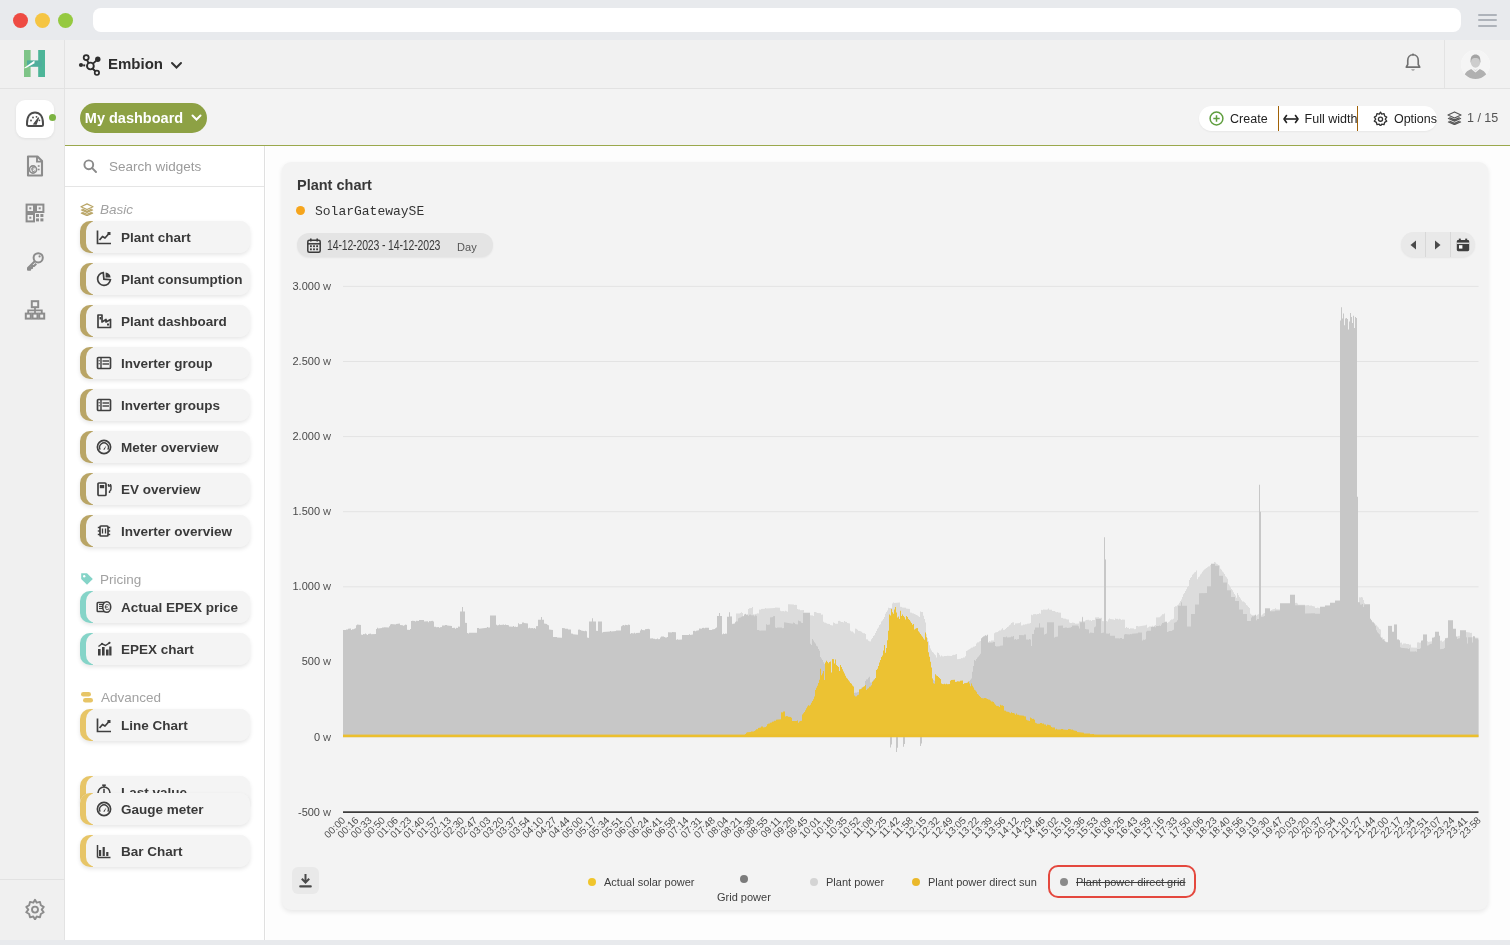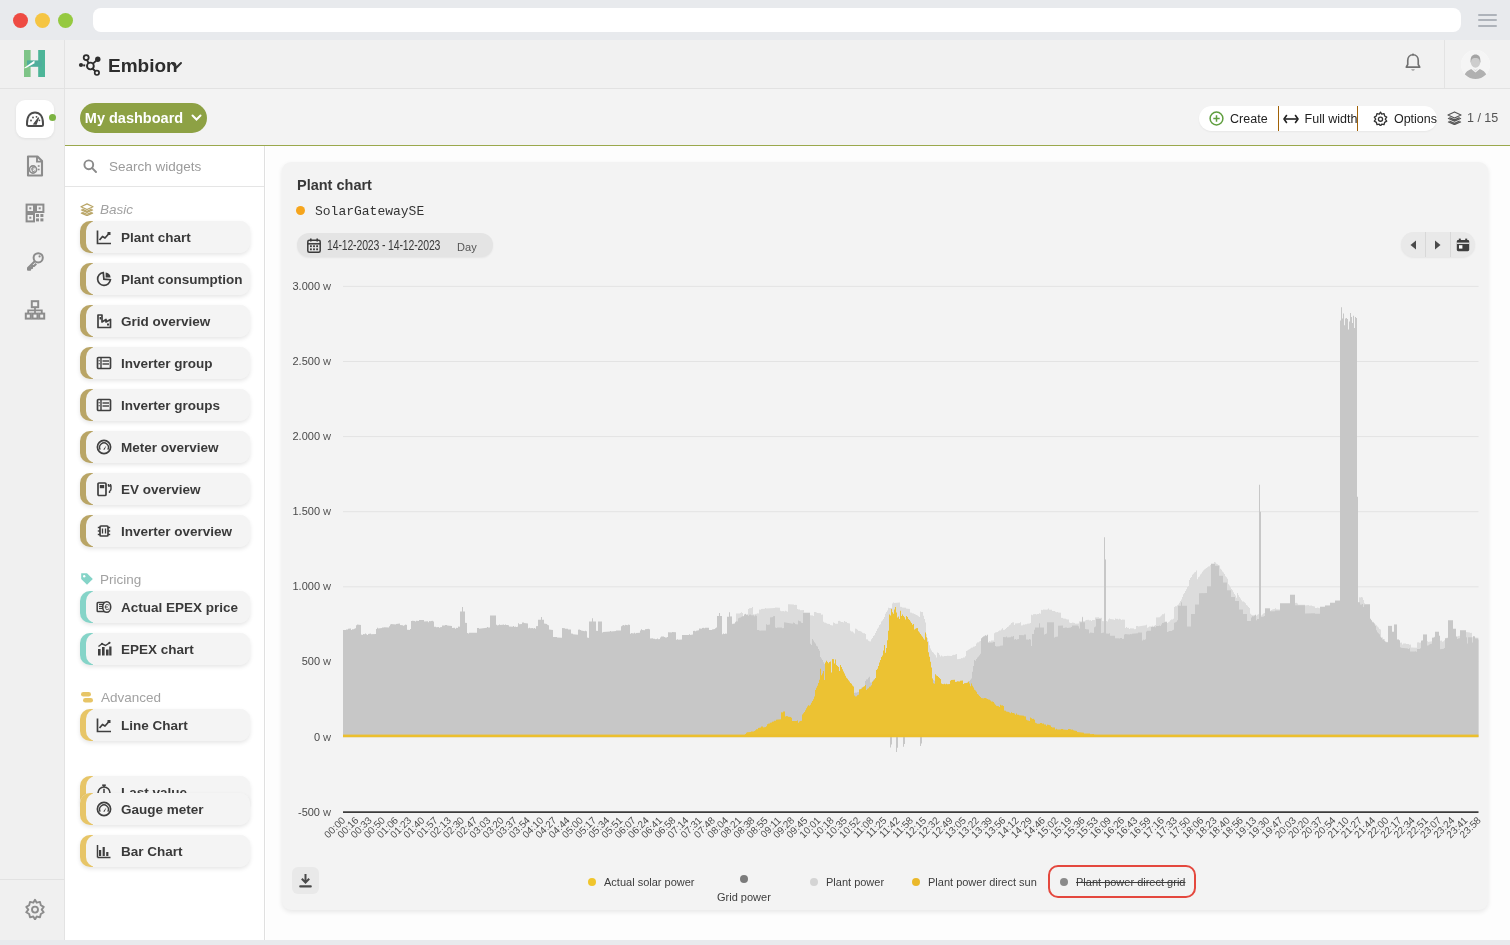--- a/index.html
+++ b/index.html
@@ -13,21 +13,21 @@
 #urlbar { left:93px; top:8px; width:1368px; height:24px; background:#fff; border-radius:8px; }
 #burger { right:13px; top:14px; width:19px; height:13px; }
 #burger div { height:2.1px; background:#aeb3ba; border-radius:2px; margin-bottom:3.3px; }
 #bottomstrip { left:0; top:940px; width:1510px; height:5px; background:#e8eaed; }
 
 
 #header { left:0; top:40px; width:1510px; height:49px; background:#f1f1f1; border-bottom:1px solid #e2e2e2; }
 #sidebar { left:0; top:40px; width:65px; height:900px; background:#f0f0f0; border-right:1px solid #e3e3e3; }
 #hdiv1 { left:0; top:88px; width:65px; height:1px; background:#e2e2e2; }
 #vdiv-bell { left:1444px; top:40px; width:1px; height:48px; background:#e3e3e3; }
-#embion-txt { left:108px; top:55px; font-size:19px; font-weight:bold; color:#2d2d2d; }
+#embion-txt { left:108px; top:55px; font-size:15px; font-weight:bold; color:#2d2d2d; }
 #avatar { left:1461px; top:50px; width:29px; height:29px; border-radius:50%; background:#fafafa; overflow:hidden; }
 
 
 #toolbar { left:65px; top:89px; width:1445px; height:57px; background:#f3f3f3; border-bottom:1.5px solid #9aa84c; }
 #mydash { left:80px; top:103px; width:127px; height:30px; background:#8da144; border-radius:15px; color:#fff; font-size:14.5px; font-weight:bold; display:flex; align-items:center; justify-content:center; gap:8px; }
 #btngroup { left:1199px; top:106px; width:238px; height:25px; background:#fff; border-radius:13px; display:flex; box-shadow:0 1px 2px rgba(0,0,0,0.05); }
 .gbtn { flex:1; display:flex; align-items:center; justify-content:center; gap:6px; font-size:12.5px; color:#222; }
 .gbtn + .gbtn { border-left:1px solid #a16207;justify-content:flex-end; }
 #pagecount { left:1447px; top:111px; font-size:12.5px; color:#555; display:flex; align-items:center; gap:5px; }
 
@@ -251,21 +251,21 @@
     </div>
   </div>
 <div class="abs wcard" style="top:305px;">
     <div class="accent gold"></div>
     <div class="body">
       <svg width="16" height="16" viewBox="0 0 16 16">
         <path d="M2 14.5 L2 2 L6 2 L6 9 L10 6.5 L10 9 L14.5 6.5 L14.5 14.5 Z" fill="none" stroke="#3f3f3f" stroke-width="1.7" stroke-linejoin="round"></path>
 <rect x="3.5" y="4" width="1.6" height="2.5" fill="#3f3f3f"></rect>
 <rect x="11" y="10.5" width="2" height="2" fill="#3f3f3f"></rect>
       </svg>
-      <span>Grid overview</span>
+      <span>Plant dashboard</span>
     </div>
   </div>
 <div class="abs wcard" style="top:347px;">
     <div class="accent gold"></div>
     <div class="body">
       <svg width="16" height="16" viewBox="0 0 16 16">
         <rect x="1.5" y="2.5" width="13" height="11" rx="1" fill="none" stroke="#3f3f3f" stroke-width="1.7"></rect>
 <line x1="5" y1="2.5" x2="5" y2="13.5" stroke="#3f3f3f" stroke-width="1.4"></line>
 <line x1="6.5" y1="6" x2="13" y2="6" stroke="#3f3f3f" stroke-width="1.4"></line>
 <line x1="6.5" y1="9" x2="13" y2="9" stroke="#3f3f3f" stroke-width="1.4"></line>

